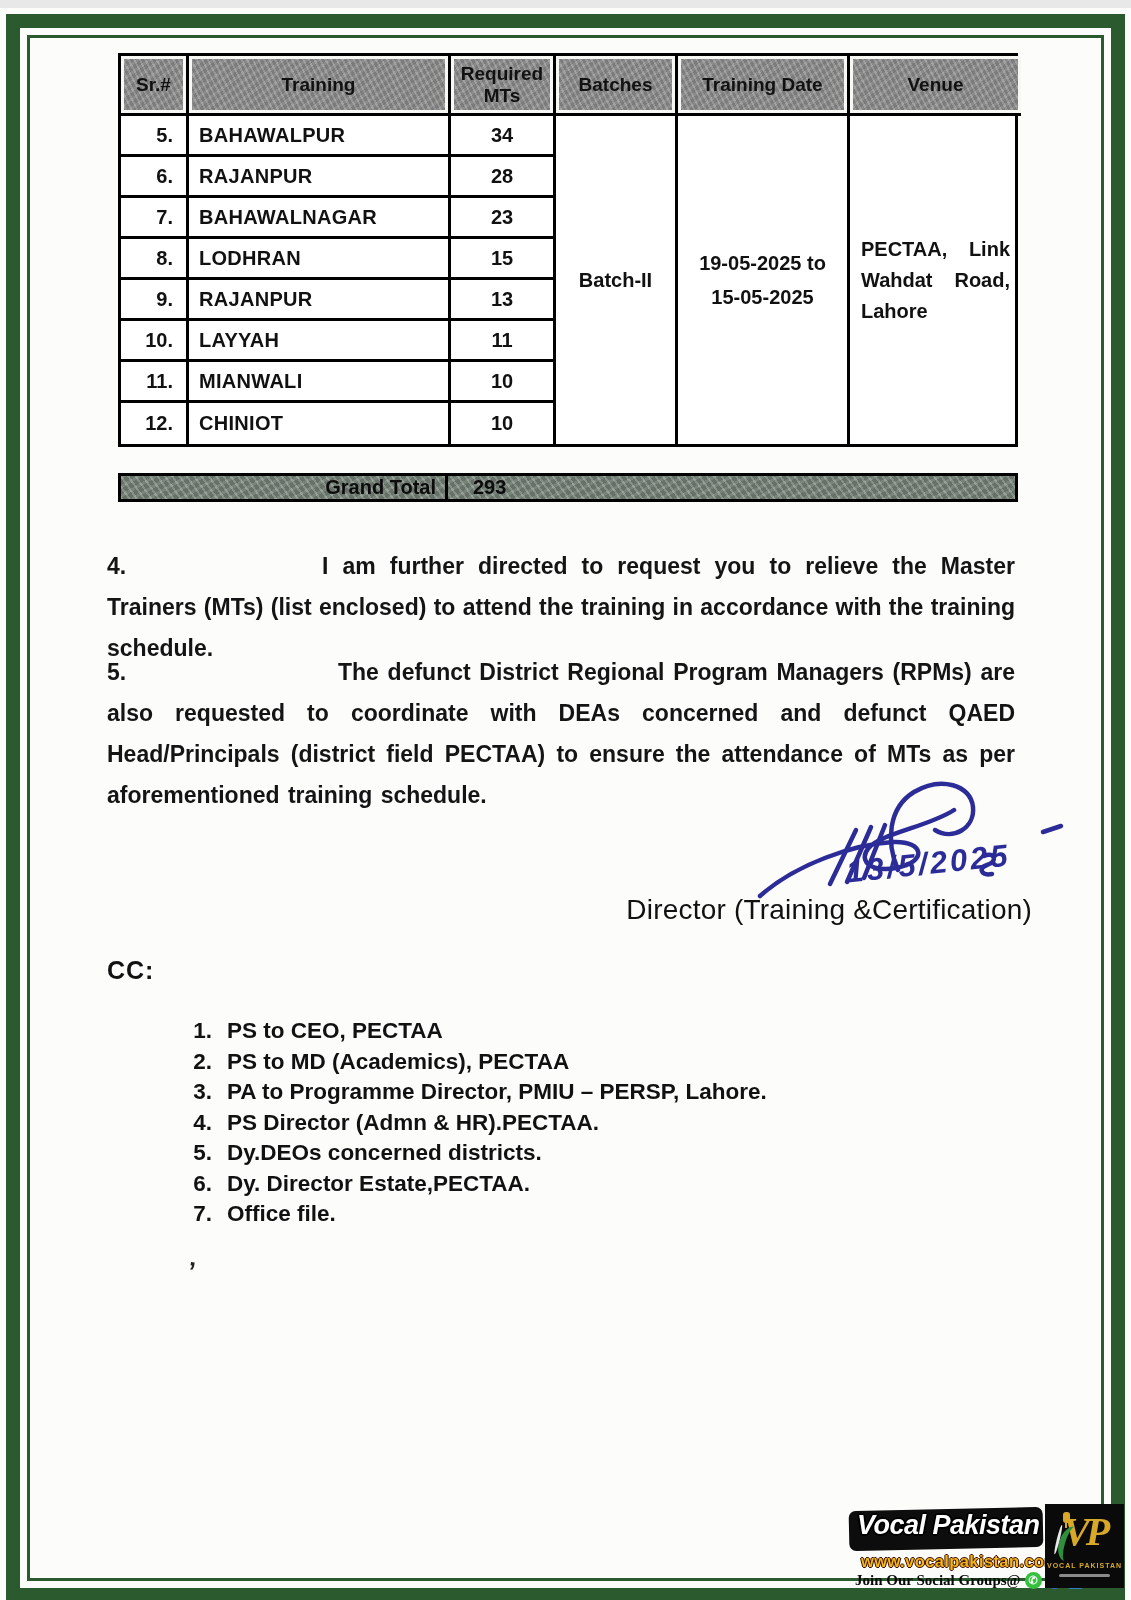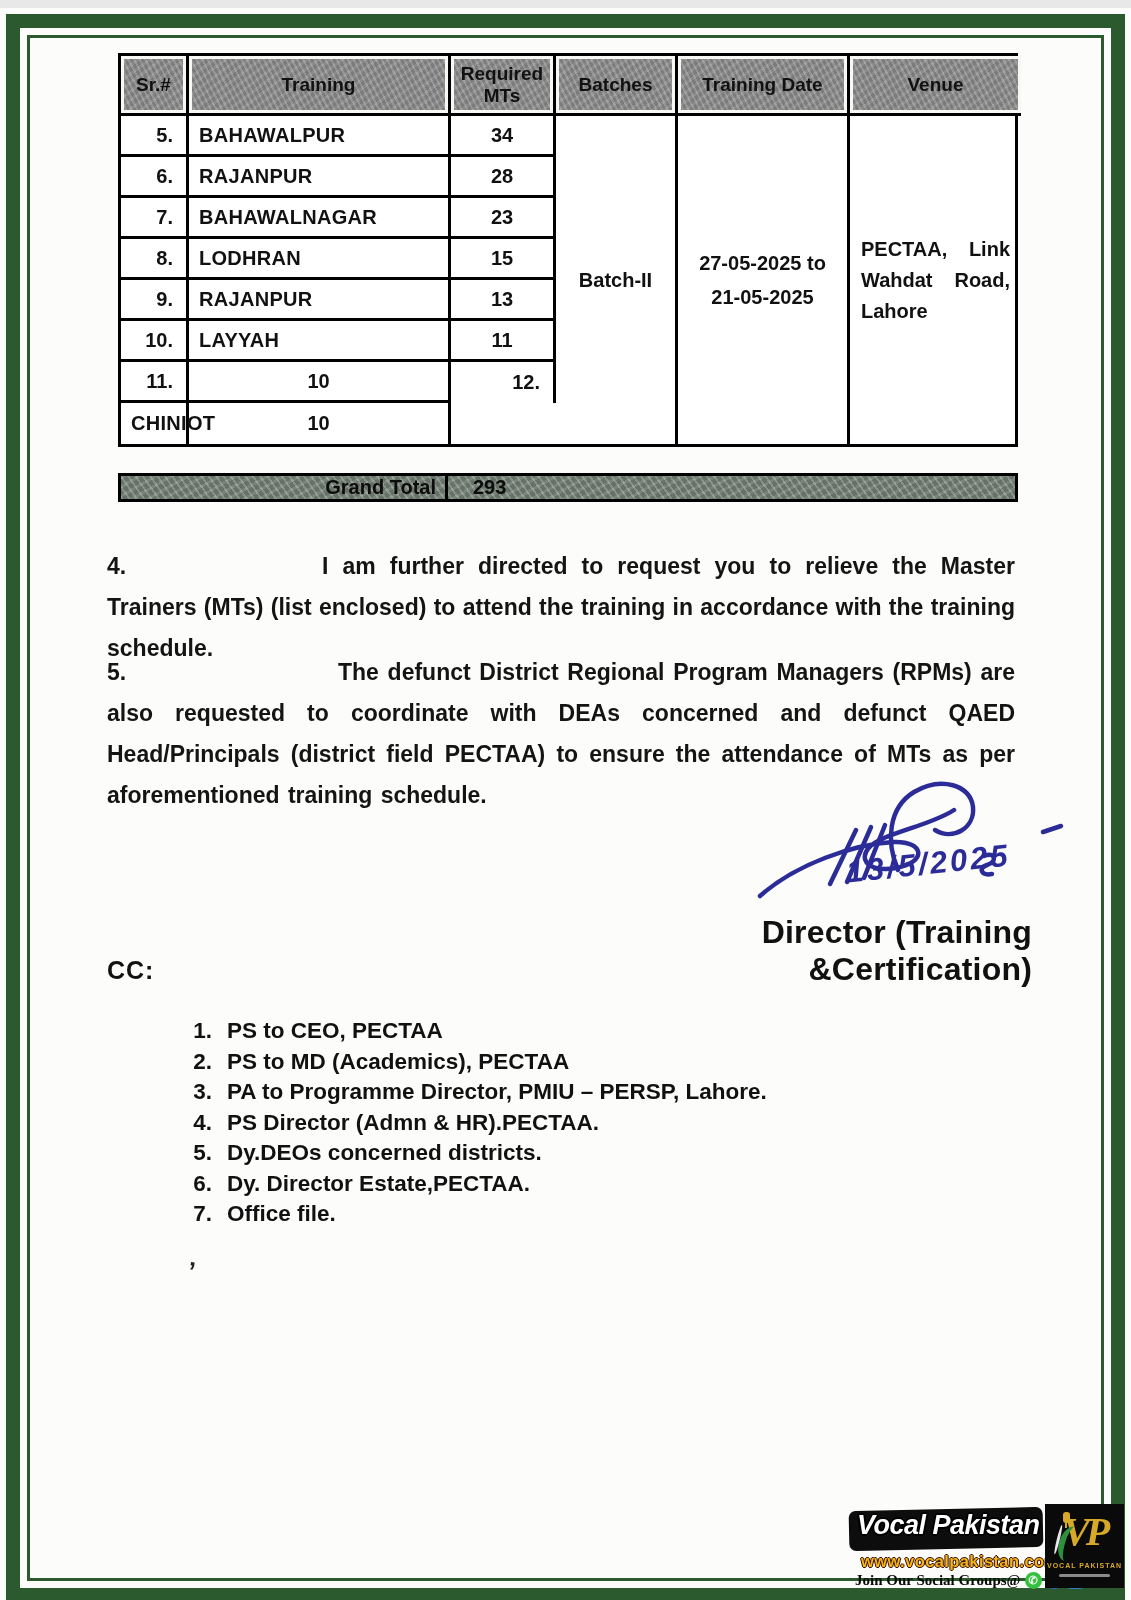--- a/index.html
+++ b/index.html
@@ -60,22 +60,22 @@
     line-height:41px; text-align:justify; color:#141414; }
   .para .pnum { position:absolute; left:0; top:0; text-indent:0; }
   .para4 { top:538px; text-indent:215px; }
   .para5 { top:644px; text-indent:231px; word-spacing:2px; }
 
   
   .sig-svg { position:absolute; left:738px; top:762px; width:345px; height:140px; }
   .sig-date { position:absolute; left:846px; top:838px; font-size:31px; font-weight:bold;
     font-style:italic; color:#2c2c99; letter-spacing:3px; transform:rotate(-6deg);
     white-space:nowrap; }
-  .director { position:absolute; left:600px; top:906px; width:432px; text-align:right;
-    font-size:32px; font-weight:bold; letter-spacing:.2px; }
+  .director { position:absolute; left:600px; top:886px; width:432px; text-align:right;
+    font-size:28px; font-weight:normal; letter-spacing:.2px; }
 
   
   .cc-label { position:absolute; left:107px; top:948px; font-size:25px; font-weight:bold;
     letter-spacing:1px; }
   .cc-list { position:absolute; left:182px; top:1008px; list-style:none; }
   .cc-item { display:flex; height:30.5px; align-items:center; font-size:22.5px; font-weight:bold; }
   .cc-item .n { width:30px; text-align:right; }
   .cc-item .t { margin-left:15px; white-space:nowrap; }
   .stray { position:absolute; left:188px; top:1248px; font-size:26px; font-weight:bold;
     color:#222; transform:rotate(8deg); }
@@ -128,21 +128,21 @@
 
   <div class="doc-table">
     <div class="c h">Sr.#</div>
     <div class="c h">Training</div>
     <div class="c h">Required MTs</div>
     <div class="c h">Batches</div>
     <div class="c h">Training Date</div>
     <div class="c h last">Venue</div>
 
     <div class="c m batch">Batch-II</div>
-    <div class="c m tdate">27-05-2025 to 21-05-2025</div>
+    <div class="c m tdate">19-05-2025 to 15-05-2025</div>
     <div class="c m venue last">
         <span>PECTAA, Link Wahdat Road, Lahore</span>
       </div>
 
     <div class="c sr">5.</div>
     <div class="c dist">BAHAWALPUR</div>
     <div class="c num">34</div>
 
     <div class="c sr">6.</div>
     <div class="c dist">RAJANPUR</div>
@@ -158,20 +158,21 @@
 
     <div class="c sr">9.</div>
     <div class="c dist">RAJANPUR</div>
     <div class="c num">13</div>
 
     <div class="c sr">10.</div>
     <div class="c dist">LAYYAH</div>
     <div class="c num">11</div>
 
     <div class="c sr">11.</div>
+    <div class="c dist">MIANWALI</div>
     <div class="c num">10</div>
 
     <div class="c sr rlast">12.</div>
     <div class="c dist rlast">CHINIOT</div>
     <div class="c num rlast">10</div>
   </div>
 
   <div class="sumrow grand-row">
     <div class="lbl">Grand Total</div>
     <div class="val">293</div>

